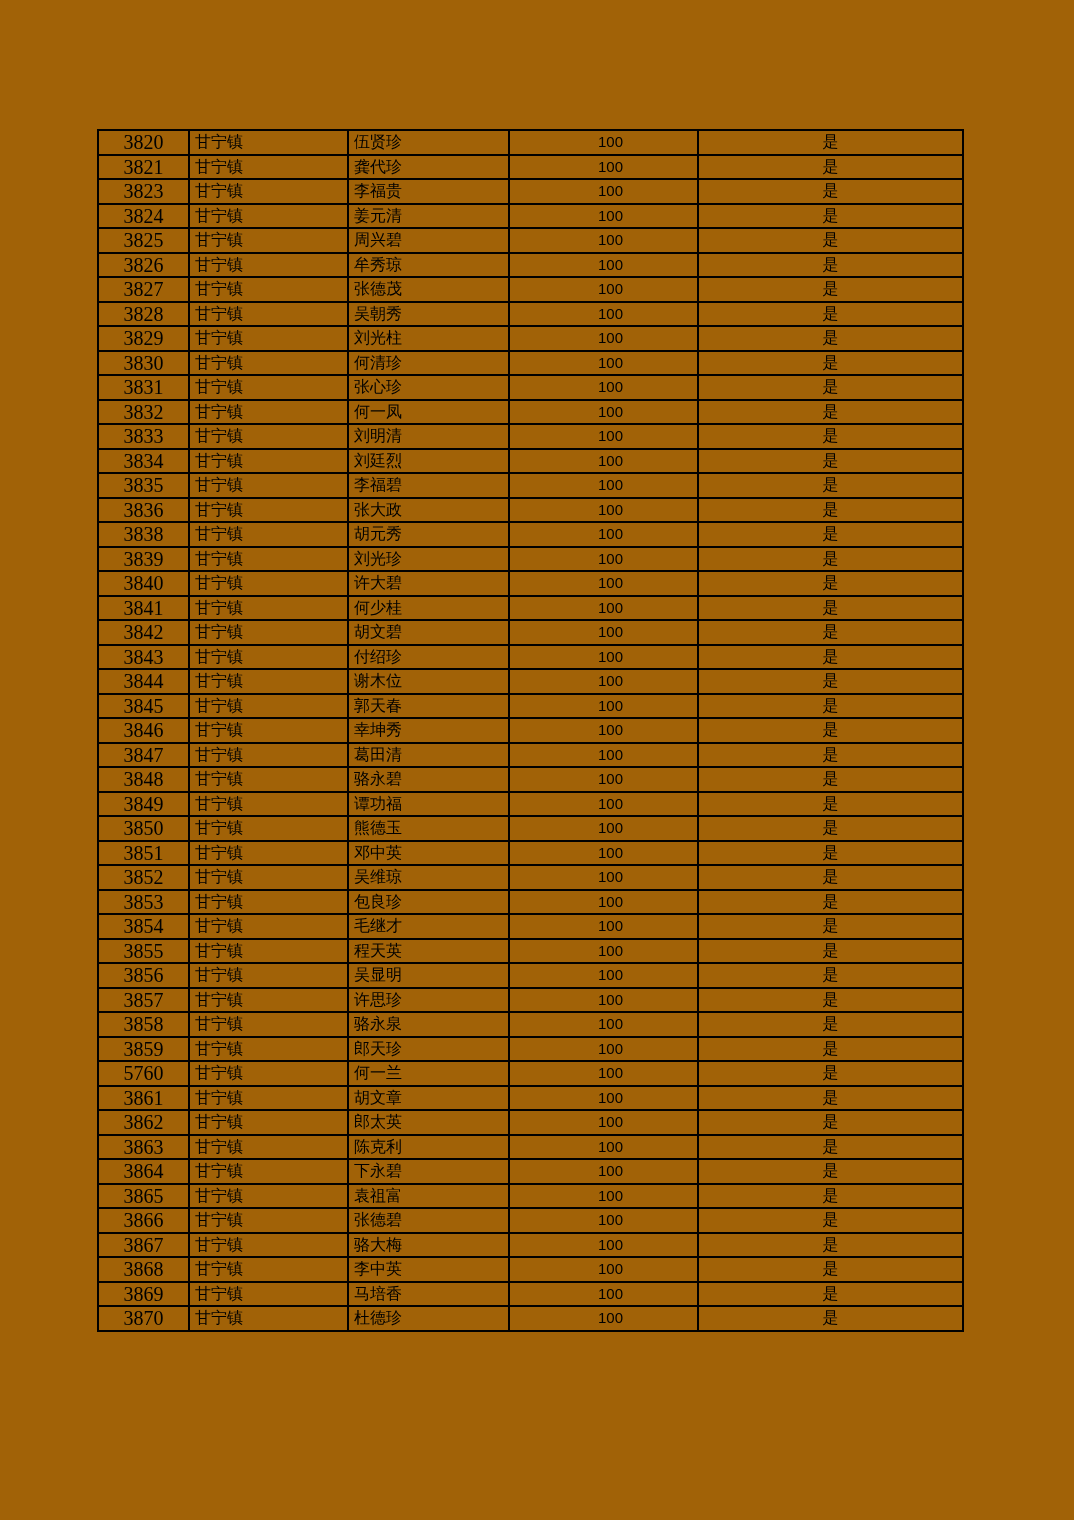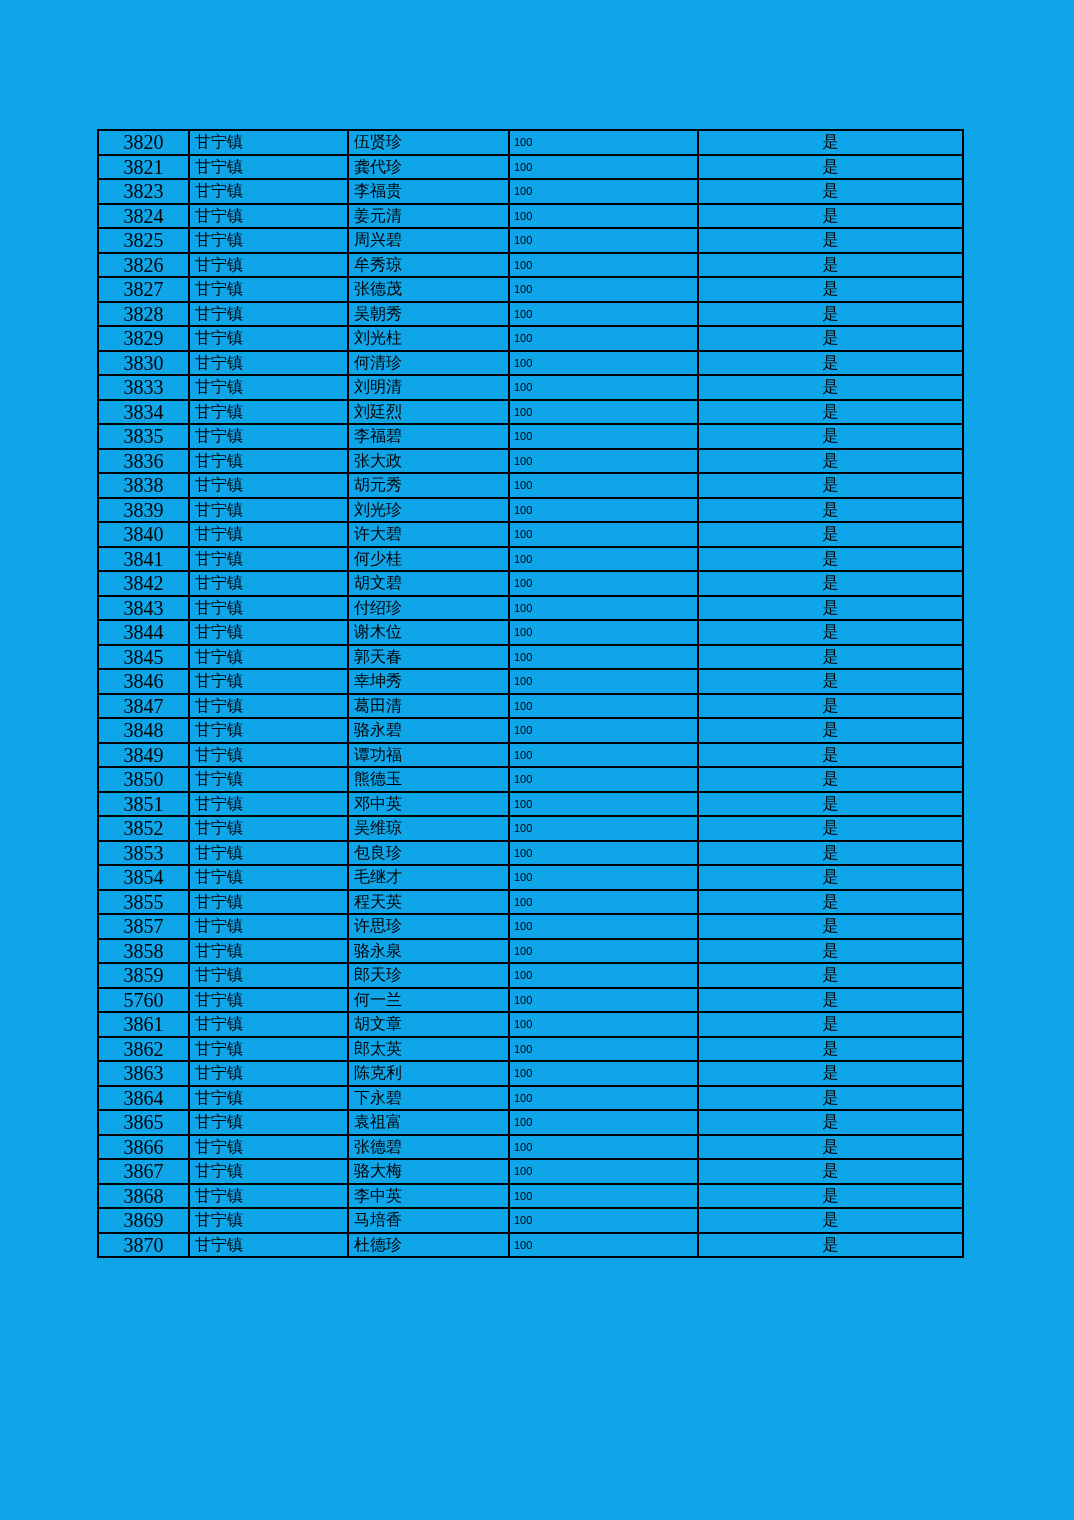--- a/index.html
+++ b/index.html
@@ -13,21 +13,21 @@
     position: relative;
     font-family: "Liberation Serif", serif;
     color: #000000;
   }
   .page {
     position: absolute;
     left: 0;
     top: 0;
     width: 1074px;
     height: 1520px;
-    background: #0ea5e9;
+    background: #a16207;
     overflow: hidden;
   }
   table.records {
     position: absolute;
     left: 97px;
     top: 129px;
     width: 865px;
     border-collapse: collapse;
     table-layout: fixed;
   }
@@ -51,24 +51,24 @@
     text-align: center;
     font-family: "Liberation Serif", serif;
     font-size: 20px;
   }
   td.c-town, td.c-name {
     text-align: left;
     padding-left: 5px;
     font-family: "Liberation Serif", serif;
   }
   td.c-score {
-    text-align: left;
-    padding-left: 4px;
+    text-align: center;
+    padding-left: 14px;
     font-family: "Liberation Sans", sans-serif;
-    font-size: 11px;
+    font-size: 15px;
   }
   td.c-flag {
     text-align: center;
     font-family: "Liberation Serif", serif;
   }
 </style>
 </head>
 <body>
 
 <div class="page">
@@ -145,20 +145,34 @@
           <td class="c-flag">是</td>
         </tr>
         <tr>
           <td class="c-id">3830</td>
           <td class="c-town">甘宁镇</td>
           <td class="c-name">何清珍</td>
           <td class="c-score">100</td>
           <td class="c-flag">是</td>
         </tr>
         <tr>
+          <td class="c-id">3831</td>
+          <td class="c-town">甘宁镇</td>
+          <td class="c-name">张心珍</td>
+          <td class="c-score">100</td>
+          <td class="c-flag">是</td>
+        </tr>
+        <tr>
+          <td class="c-id">3832</td>
+          <td class="c-town">甘宁镇</td>
+          <td class="c-name">何一凤</td>
+          <td class="c-score">100</td>
+          <td class="c-flag">是</td>
+        </tr>
+        <tr>
           <td class="c-id">3833</td>
           <td class="c-town">甘宁镇</td>
           <td class="c-name">刘明清</td>
           <td class="c-score">100</td>
           <td class="c-flag">是</td>
         </tr>
         <tr>
           <td class="c-id">3834</td>
           <td class="c-town">甘宁镇</td>
           <td class="c-name">刘廷烈</td>
@@ -295,20 +309,27 @@
           <td class="c-id">3854</td>
           <td class="c-town">甘宁镇</td>
           <td class="c-name">毛继才</td>
           <td class="c-score">100</td>
           <td class="c-flag">是</td>
         </tr>
         <tr>
           <td class="c-id">3855</td>
           <td class="c-town">甘宁镇</td>
           <td class="c-name">程天英</td>
+          <td class="c-score">100</td>
+          <td class="c-flag">是</td>
+        </tr>
+        <tr>
+          <td class="c-id">3856</td>
+          <td class="c-town">甘宁镇</td>
+          <td class="c-name">吴显明</td>
           <td class="c-score">100</td>
           <td class="c-flag">是</td>
         </tr>
         <tr>
           <td class="c-id">3857</td>
           <td class="c-town">甘宁镇</td>
           <td class="c-name">许思珍</td>
           <td class="c-score">100</td>
           <td class="c-flag">是</td>
         </tr>

